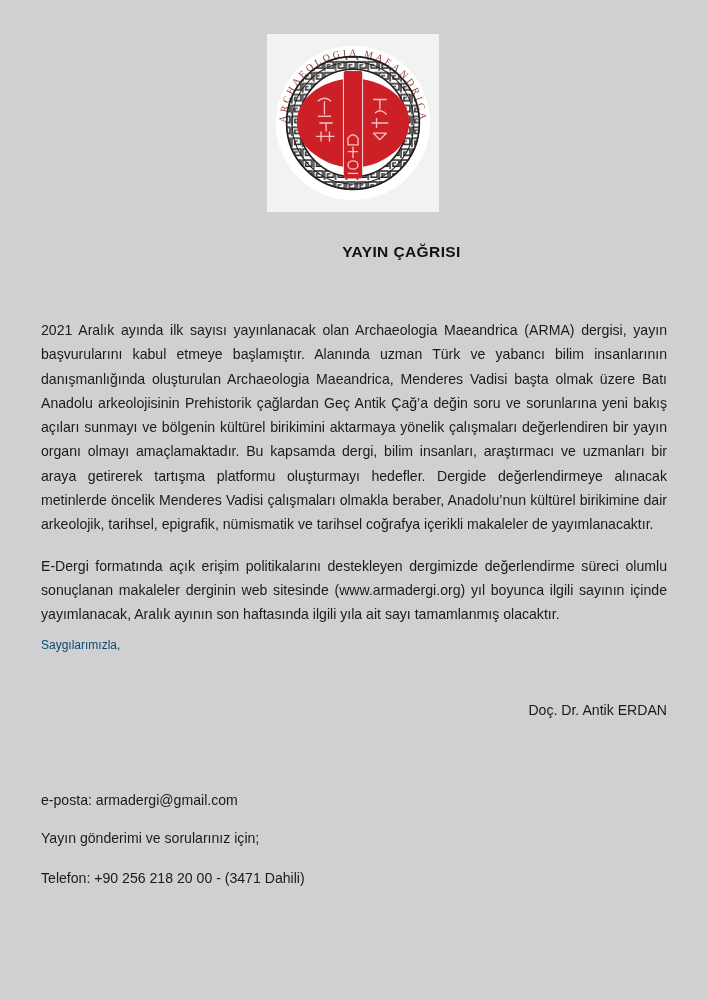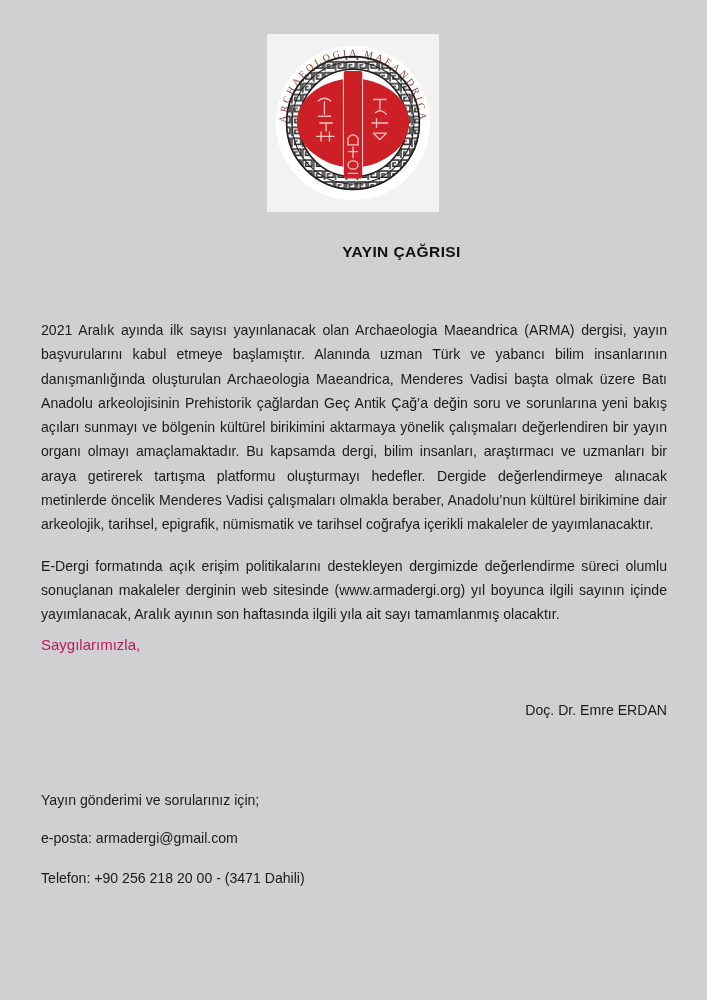--- a/index.html
+++ b/index.html
@@ -69,23 +69,23 @@
     color: #1b1b1b;
     margin: 8px 0 17px 0;
     hyphens: none;
   }
   .para:last-child { margin-bottom: 0; }
 
   .closing {
     position: absolute;
     left: 41px;
     top: 633px;
-    font-size: 15px;
+    font-size: 12px;
     line-height: 24px;
-    color: #be185d;
+    color: #0c4a6e;
   }
   .signature {
     position: absolute;
     left: 41px;
     top: 698px;
     width: 626px;
     text-align: right;
     font-size: 14.1px;
     line-height: 24px;
     color: #1b1b1b;
@@ -180,21 +180,21 @@
 
   <div class="doc-title">YAYIN ÇAĞRISI</div>
 
   <div class="body-block">
     <p class="para">2021 Aralık ayında ilk sayısı yayınlanacak olan Archaeologia Maeandrica (ARMA) dergisi, yayın başvurularını kabul etmeye başlamıştır. Alanında uzman Türk ve yabancı bilim insanlarının danışmanlığında oluşturulan Archaeologia Maeandrica, Menderes Vadisi başta olmak üzere Batı Anadolu arkeolojisinin Prehistorik çağlardan Geç Antik Çağ’a değin soru ve sorunlarına yeni bakış açıları sunmayı ve bölgenin kültürel birikimini aktarmaya yönelik çalışmaları değerlendiren bir yayın organı olmayı amaçlamaktadır. Bu kapsamda dergi, bilim insanları, araştırmacı ve uzmanları bir araya getirerek tartışma platformu oluşturmayı hedefler. Dergide değerlendirmeye alınacak metinlerde öncelik Menderes Vadisi çalışmaları olmakla beraber, Anadolu’nun kültürel birikimine dair arkeolojik, tarihsel, epigrafik, nümismatik ve tarihsel coğrafya içerikli makaleler de yayımlanacaktır.</p>
     <p class="para">E-Dergi formatında açık erişim politikalarını destekleyen dergimizde değerlendirme süreci olumlu sonuçlanan makaleler derginin web sitesinde (www.armadergi.org) yıl boyunca ilgili sayının içinde yayımlanacak, Aralık ayının son haftasında ilgili yıla ait sayı tamamlanmış olacaktır.</p>
   </div>
 
   <div class="closing">Saygılarımızla,</div>
 
-  <div class="signature">Doç. Dr. Emre ERDAN</div>
+  <div class="signature">Doç. Dr. Antik ERDAN</div>
 
   <div class="contact">
+    <div class="contact-line">e-posta: armadergi@gmail.com</div>
     <div class="contact-line">Yayın gönderimi ve sorularınız için;</div>
-    <div class="contact-line">e-posta: armadergi@gmail.com</div>
     <div class="contact-line">Telefon: +90 256 218 20 00 - (3471 Dahili)</div>
   </div>
 
 </div>
 
 </body></html>

